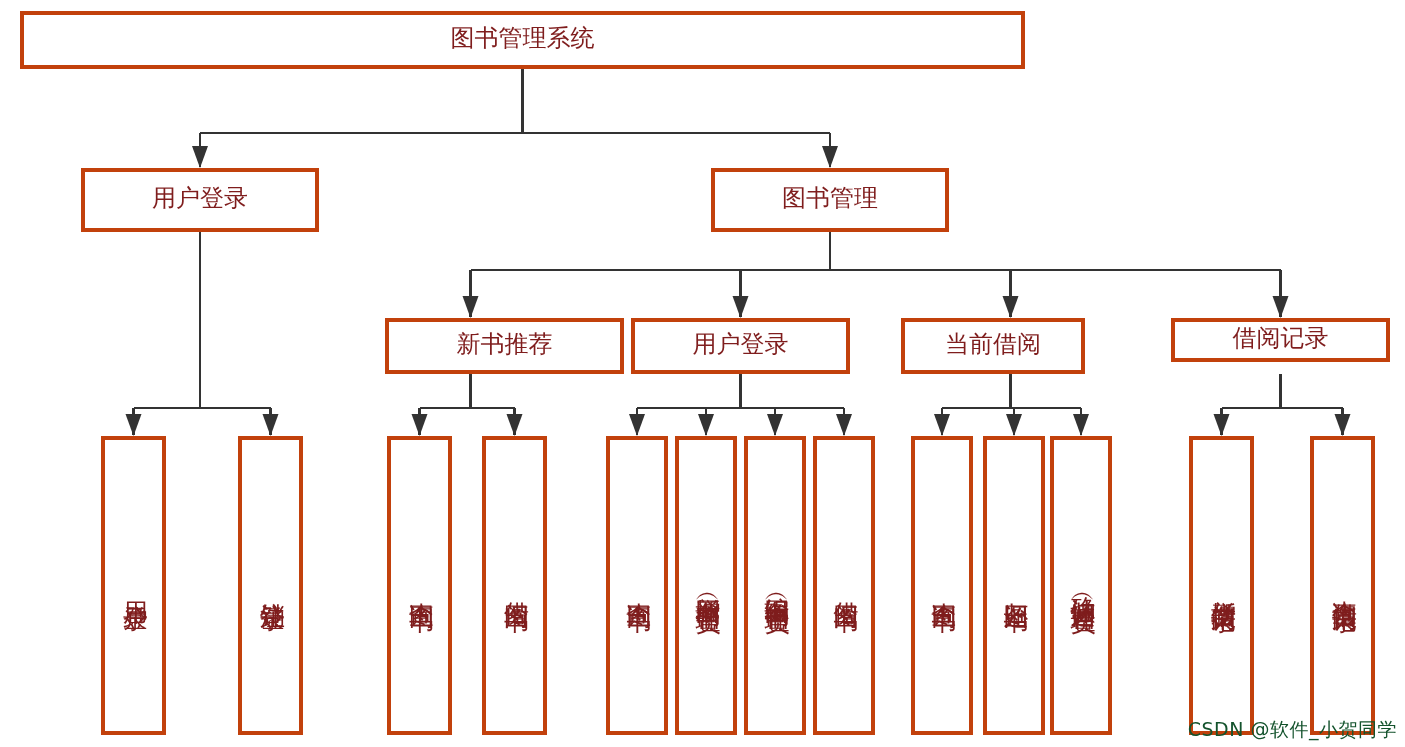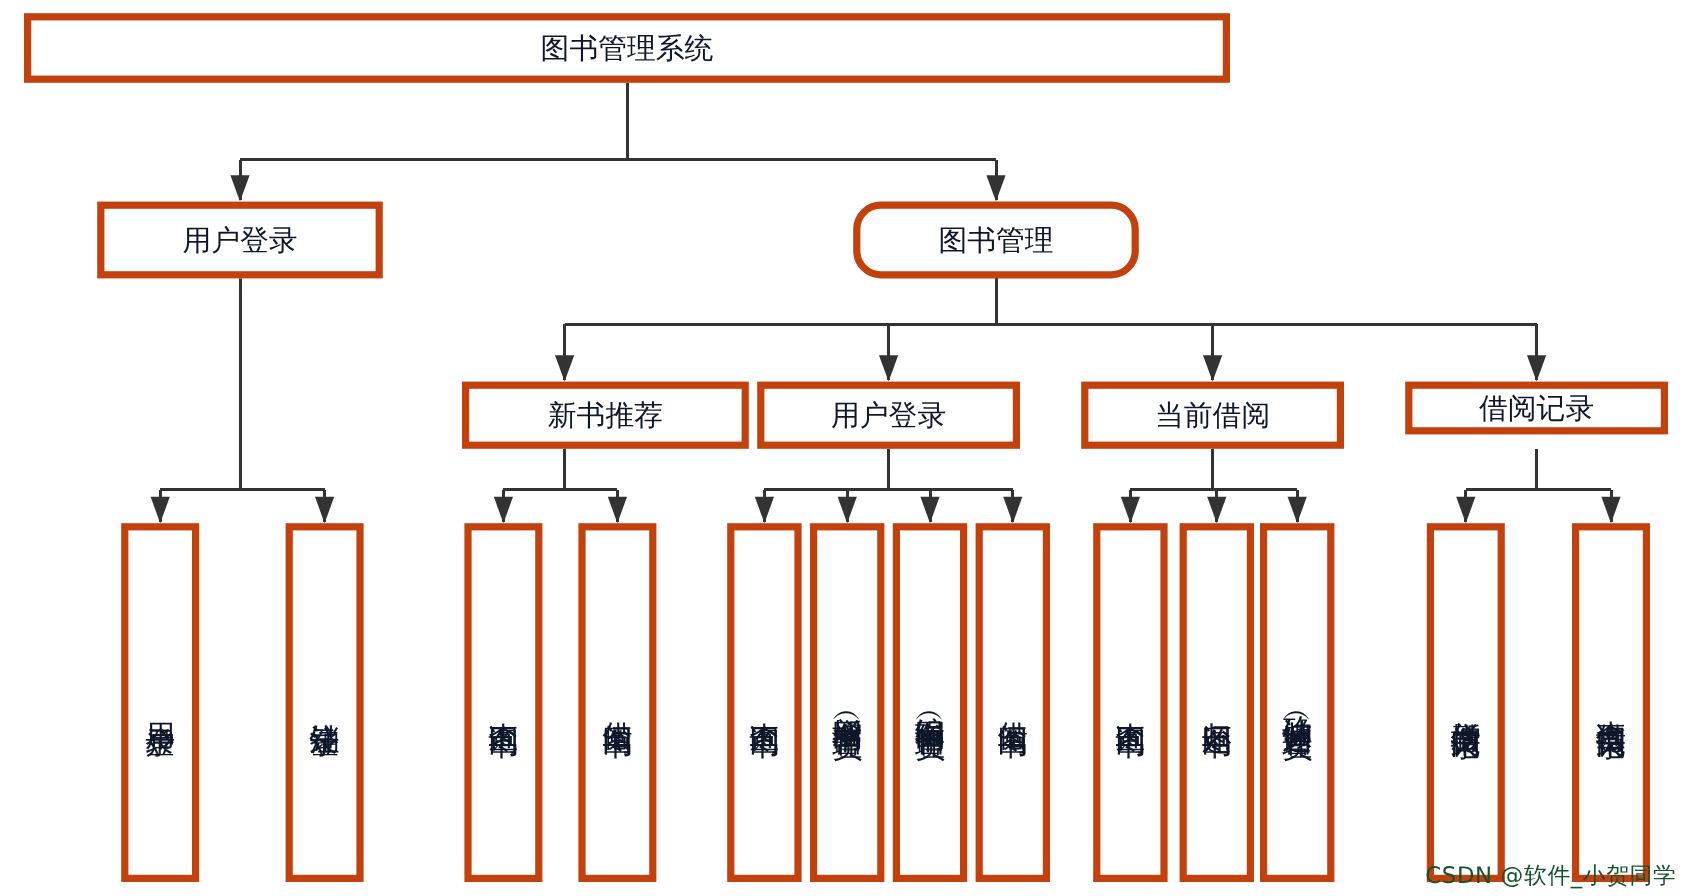--- a/index.html
+++ b/index.html
@@ -24,25 +24,26 @@
     left: 0;
     top: 0;
     width: 1405px;
     height: 747px;
     pointer-events: none;
   }
   .node {
     position: absolute;
     box-sizing: border-box;
     background: #ffffff;
-    border: 6px solid #c2410c;
+    border: 4px solid #c2410c;
     display: flex;
     align-items: center;
     justify-content: center;
-    color: #0f172a;
+    color: #7f1d1d;
+    font-family: Liberation Mono, monospace;
   }
   .node .label {
     display: block;
     text-align: center;
     line-height: 1.25;
     white-space: nowrap;
   }
   .node.horizontal .label {
     font-size: 24px;
   }
@@ -130,33 +131,33 @@
     </svg>
 
   <div class="node horizontal" style="left: 20px; top: 11px; width: 1005px; height: 58px;">
     <span class="label">图书管理系统</span>
   </div>
 
   <div class="node horizontal" style="left: 81px; top: 168px; width: 238px; height: 64px;">
     <span class="label">用户登录</span>
   </div>
 
-  <div class="node horizontal" style="left: 711px; top: 168px; width: 238px; height: 64px; border-radius: 23px;">
+  <div class="node horizontal" style="left: 711px; top: 168px; width: 238px; height: 64px;">
     <span class="label">图书管理</span>
   </div>
 
   <div class="node horizontal" style="left: 362px; top: 318px; width: 239px; height: 56px; margin-left: 23px;">
     <span class="label">新书推荐</span>
   </div>
 
   <div class="node horizontal" style="left: 631px; top: 318px; width: 219px; height: 56px;">
     <span class="label">用户登录</span>
   </div>
 
-  <div class="node horizontal" style="left: 901px; top: 318px; width: 219px; height: 56px;">
+  <div class="node horizontal" style="left: 901px; top: 318px; width: 184px; height: 56px;">
     <span class="label">当前借阅</span>
   </div>
 
   <div class="node horizontal" style="left: 1171px; top: 318px; width: 219px; height: 44px;">
     <span class="label">借阅记录</span>
   </div>
 
   <div class="node vertical" style="left: 101px; top: 436px; width: 65px; height: 299px;">
     <span class="label">用户登录</span>
   </div>

